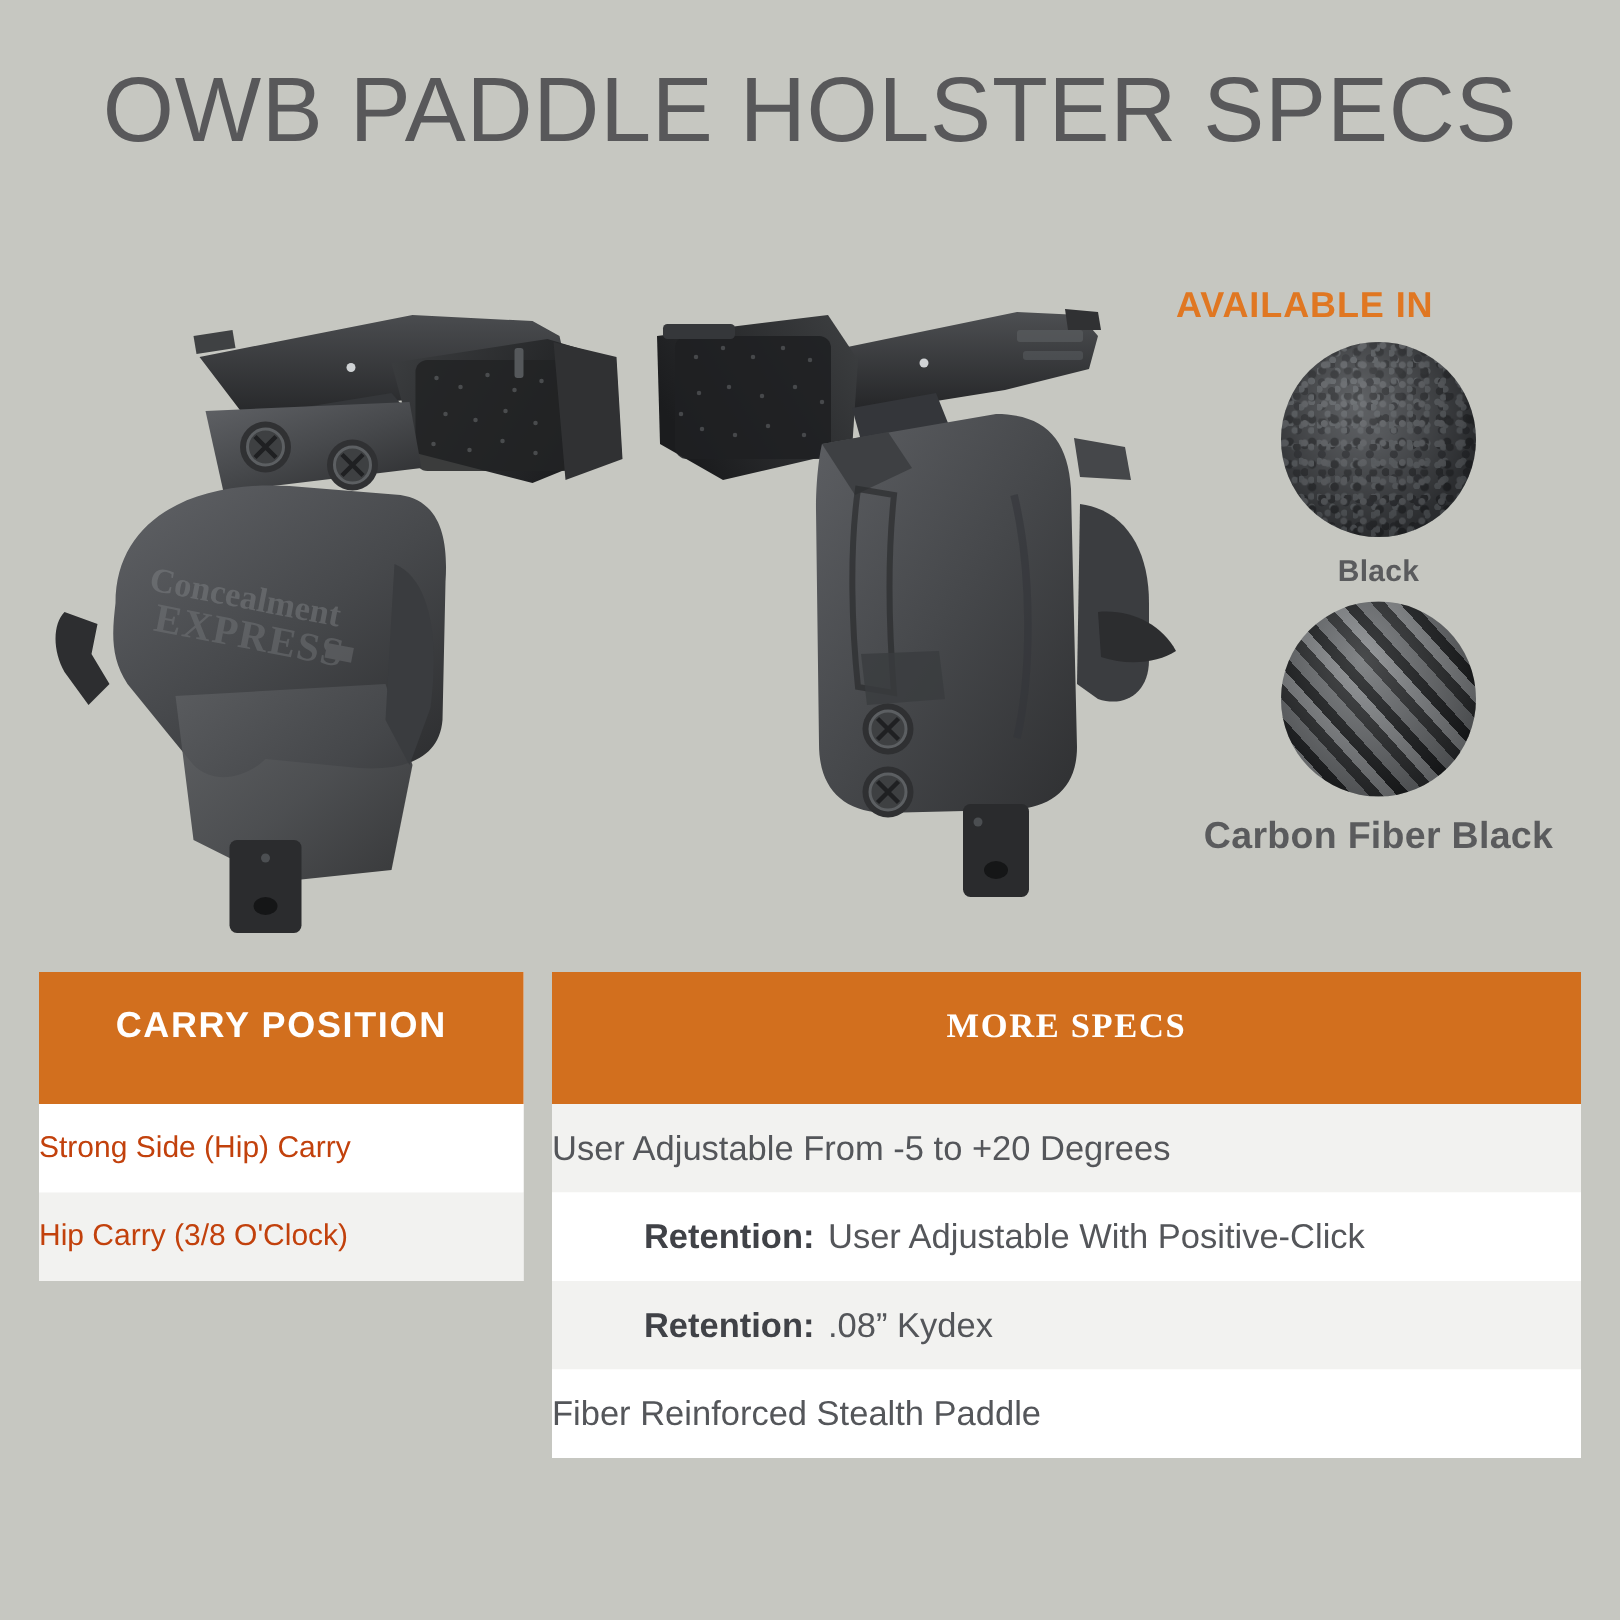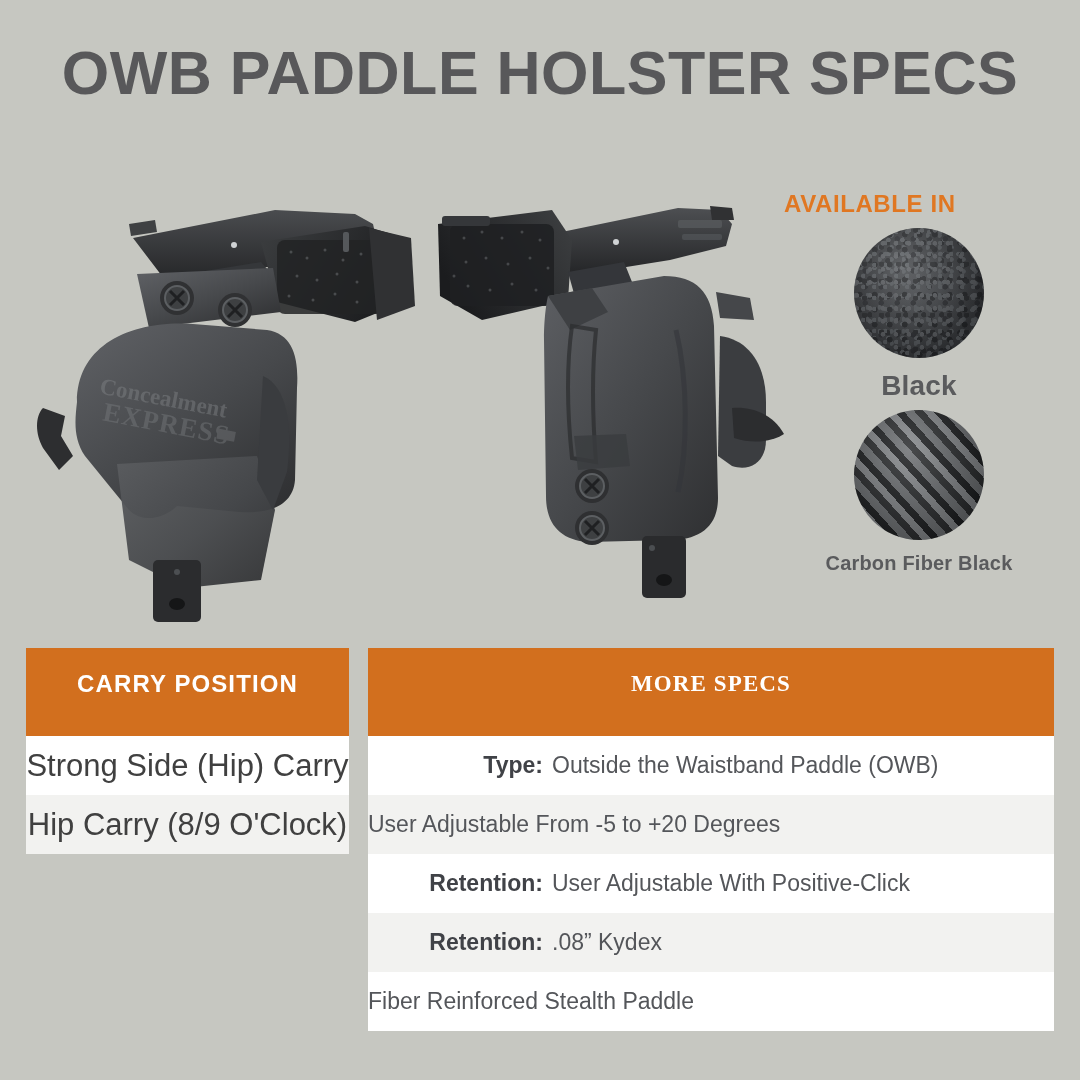--- a/index.html
+++ b/index.html
@@ -18,21 +18,21 @@
 
   
   .title {
     position: absolute;
     left: 0;
     top: 42px;
     width: 1080px;
     text-align: center;
     color: #58585a;
     font-size: 61px;
-    font-weight: bold;
+    font-weight: normal;
     line-height: 1.03;
     letter-spacing: 0.5px;
     text-transform: uppercase;
   }
 
   
   .hero {
     position: absolute;
     left: 0;
     top: 180px;
@@ -110,27 +110,27 @@
         rgba(255,255,255,0.12) 6px, rgba(255,255,255,0.12) 13px);
   }
   .swatch.carbon::after {
     content: "";
     position: absolute;
     inset: 0;
     background: radial-gradient(ellipse at 42% 30%, rgba(255,255,255,0.14), rgba(0,0,0,0.32) 78%);
   }
   .swatch-label {
     color: #5a5b5d;
-    font-size: 28px;
+    font-size: 20px;
     font-weight: bold;
     margin-top: 12px;
     letter-spacing: 0.2px;
     white-space: nowrap;
   }
-  .swatch-label.wide { font-size: 20px; }
+  .swatch-label.wide { font-size: 25px; }
 
   
   .table {
     position: absolute;
     background: #ffffff;
   }
   .table.carry { left: 26px;  top: 648px; width: 323px; }
   .table.specs { left: 368px; top: 648px; width: 686px; }
 
   .thead {
@@ -149,23 +149,23 @@
   .row {
     height: 59px;
     display: flex;
     align-items: center;
   }
   .row.odd  { background: #ffffff; }
   .row.even { background: #f2f2f0; }
 
   
   .table.carry .row {
-    justify-content: center;
-    color: #404040;
-    font-size: 31px;
+    justify-content: flex-start;
+    color: #c2410c;
+    font-size: 20px;
   }
 
   
   .spec-label {
     flex: 0 0 175px;
     text-align: right;
     padding-right: 9px;
     color: #404247;
     font-size: 23px;
     font-weight: bold;
@@ -367,31 +367,27 @@
     <div class="swatch-label wide">Carbon Fiber Black</div>
   </div>
 </div>
 
 <div class="table carry">
   <div class="thead">CARRY POSITION</div>
   <div class="row odd">
     <span>Strong Side (Hip) Carry</span>
   </div>
   <div class="row even">
-    <span>Hip Carry (8/9 O'Clock)</span>
+    <span>Hip Carry (3/8 O'Clock)</span>
   </div>
 </div>
 
 <div class="table specs">
   <div class="thead">MORE SPECS</div>
 
-  <div class="row odd">
-    <span class="spec-label">Type:</span>
-    <span class="spec-value">Outside the Waistband Paddle (OWB)</span>
-  </div>
   <div class="row even">
     <span class="spec-value">User Adjustable From -5 to +20 Degrees</span>
   </div>
   <div class="row odd">
     <span class="spec-label">Retention:</span>
     <span class="spec-value">User Adjustable With Positive-Click</span>
   </div>
   <div class="row even">
     <span class="spec-label">Retention:</span>
     <span class="spec-value">.08” Kydex</span>

